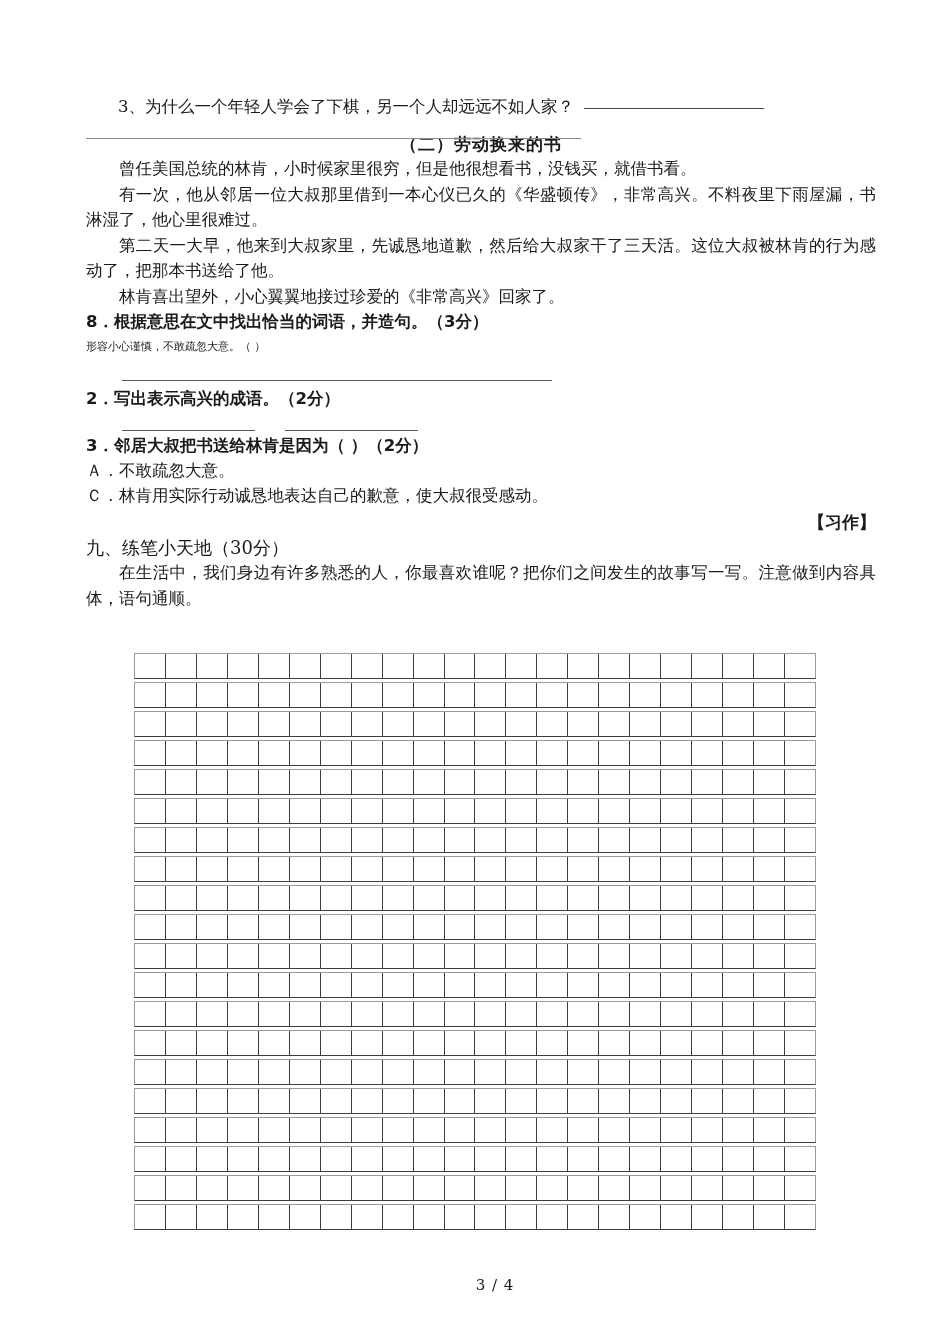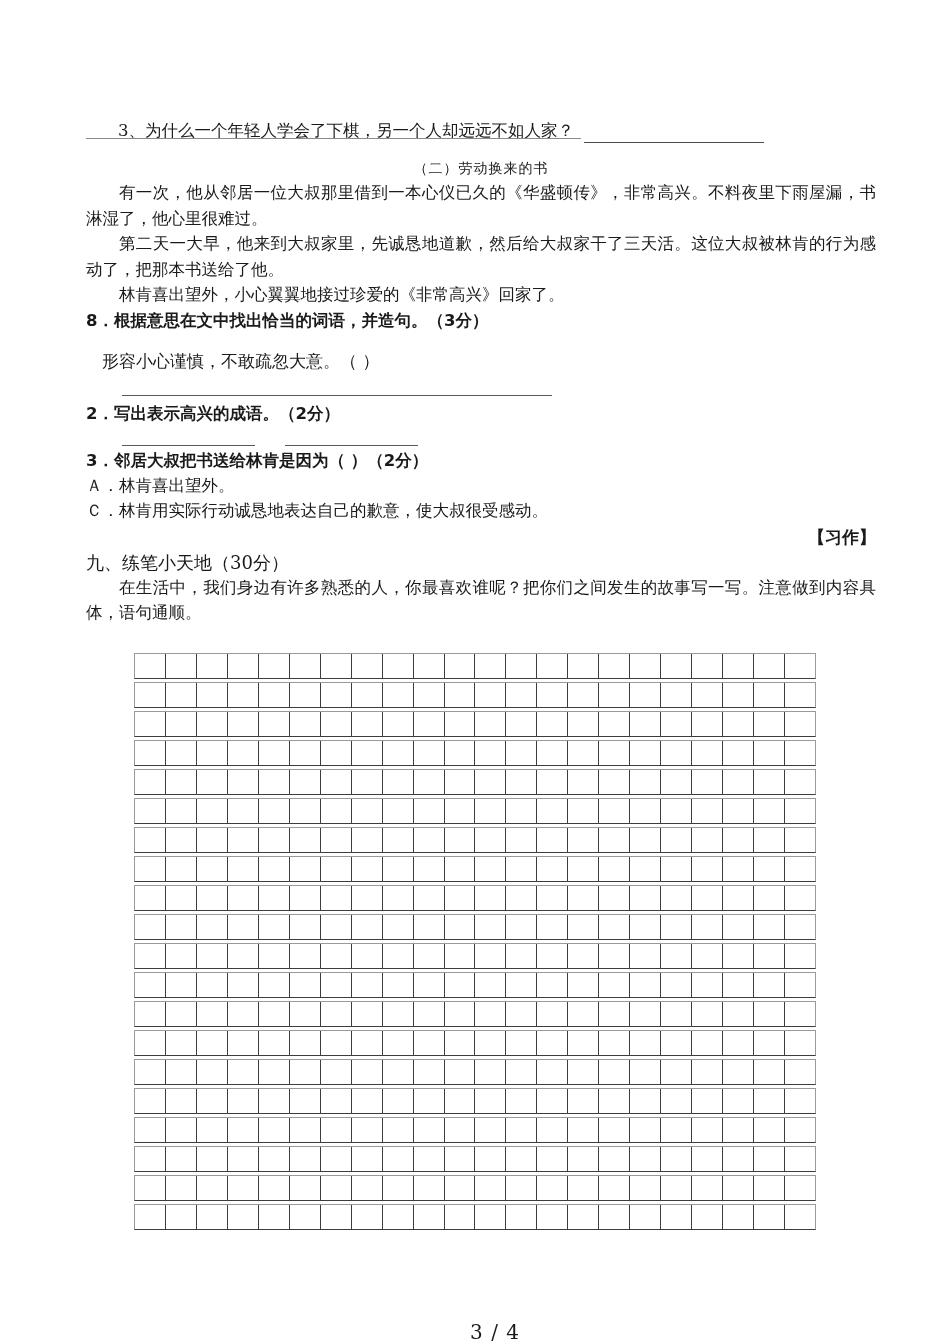--- a/index.html
+++ b/index.html
@@ -24,24 +24,24 @@
 
   .content {
     position: absolute;
     left: 86px;
     top: 0;
     width: 790px;
   }
 
   .row-q3 {
     display: flex;
-    align-items: flex-end;
+    align-items: flex-start;
     font-size: 16.5px;
     line-height: 25px;
-    margin-top: 118px;
+    margin-top: 94px;
     padding-left: 32px;
   }
   .row-q3 .blank-inline {
     flex: 1;
     border-bottom: 1px solid #4a4a4a;
     margin-left: 10px;
     height: 15px;
     min-width: 150px;
     max-width: 180px;
   }
@@ -50,22 +50,22 @@
     position: absolute;
     left: 0px;
     top: 138px;
     width: 495px;
     height: 0;
     border-top: 1px solid #8a8a8a;
   }
 
   .section-title {
     text-align: center;
-    font-weight: normal;
-    font-size: 14px;
+    font-weight: bold;
+    font-size: 17px;
     line-height: 24px;
     margin-top: 13px;
     font-family: "DejaVu Sans", "Liberation Sans", sans-serif;
     letter-spacing: 1px;
   }
 
   .para {
     font-size: 16.5px;
     line-height: 25.5px;
     text-indent: 2em;
@@ -74,23 +74,23 @@
   }
 
   .q-head {
     font-weight: bold;
     font-size: 16.5px;
     line-height: 25px;
     font-family: "DejaVu Sans", "Liberation Sans", sans-serif;
     margin: 0;
   }
   .q-sub {
-    font-size: 17px;
+    font-size: 11px;
     line-height: 25px;
-    margin: 16px;
+    margin: 0;
   }
   .opt {
     font-size: 16.5px;
     line-height: 25px;
     margin: 0;
   }
 
   .blank-long {
     border-bottom: 1px solid #5a5a5a;
     height: 1px;
@@ -143,59 +143,60 @@
     flex: 1 1 0;
     border-right: 1px solid #3d3d3d;
     height: 100%;
   }
   .grid-row .cell:last-child { border-right: none; }
 
   .page-num {
     position: absolute;
     left: 0;
     right: 0;
-    top: 1320px;
+    top: 1276px;
     text-align: center;
-    font-size: 20px;
+    font-size: 15px;
     letter-spacing: 1px;
     padding-left: 40px;
   }
 </style>
 </head>
 <body>
 
 <div class="page">
 
   <div class="content">
 
     <div class="row-q3">
       <span>3、为什么一个年轻人学会了下棋，另一个人却远远不如人家？</span>
       <span class="blank-inline"></span>
     </div>
 
     <div class="rule-left"></div>
 
     <div class="section-title">（二）劳动换来的书</div>
 
+    <p class="para">曾任美国总统的林肯，小时候家里很穷，但是他很想看书，没钱买，就借书看。</p>
     <p class="para">有一次，他从邻居一位大叔那里借到一本心仪已久的《华盛顿传》，非常高兴。不料夜里下雨屋漏，书淋湿了，他心里很难过。</p>
     <p class="para">第二天一大早，他来到大叔家里，先诚恳地道歉，然后给大叔家干了三天活。这位大叔被林肯的行为感动了，把那本书送给了他。</p>
     <p class="para">林肯喜出望外，小心翼翼地接过珍爱的《非常高兴》回家了。</p>
 
     <p class="q-head">8．根据意思在文中找出恰当的词语，并造句。（3分）</p>
     <p class="q-sub">形容小心谨慎，不敢疏忽大意。（                ）</p>
     <div class="blank-long"></div>
 
     <p class="q-head">2．写出表示高兴的成语。（2分）</p>
     <div class="blank-pair">
       <span></span>
       <span></span>
     </div>
 
     <p class="q-head">3．邻居大叔把书送给林肯是因为（        ）（2分）</p>
-    <p class="opt">Ａ．林肯喜出望外。</p>
+    <p class="opt">Ａ．不敢疏忽大意。</p>
     <p class="opt">Ｃ．林肯用实际行动诚恳地表达自己的歉意，使大叔很受感动。</p>
 
     <div class="xizuo">【习作】</div>
 
     <p class="nine">九、练笔小天地（30分）</p>
     <p class="para">在生活中，我们身边有许多熟悉的人，你最喜欢谁呢？把你们之间发生的故事写一写。注意做到内容具体，语句通顺。</p>
 
   </div>
 
   <div class="grid-wrap">

